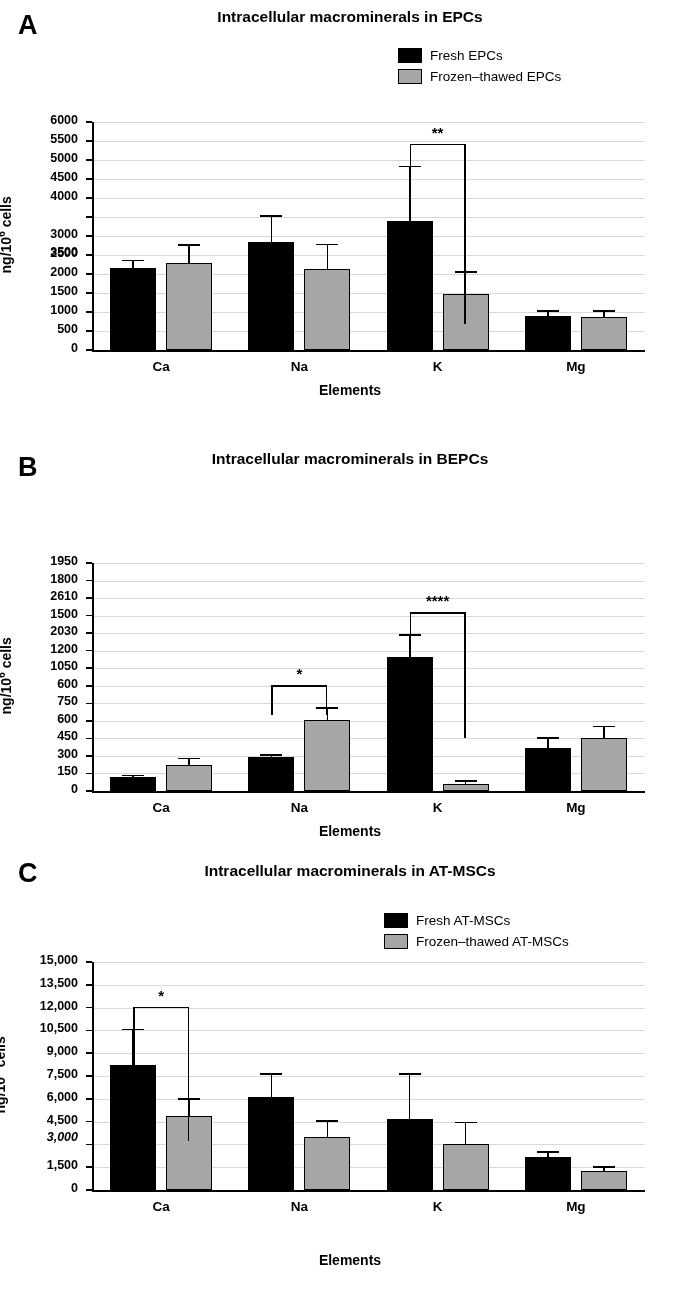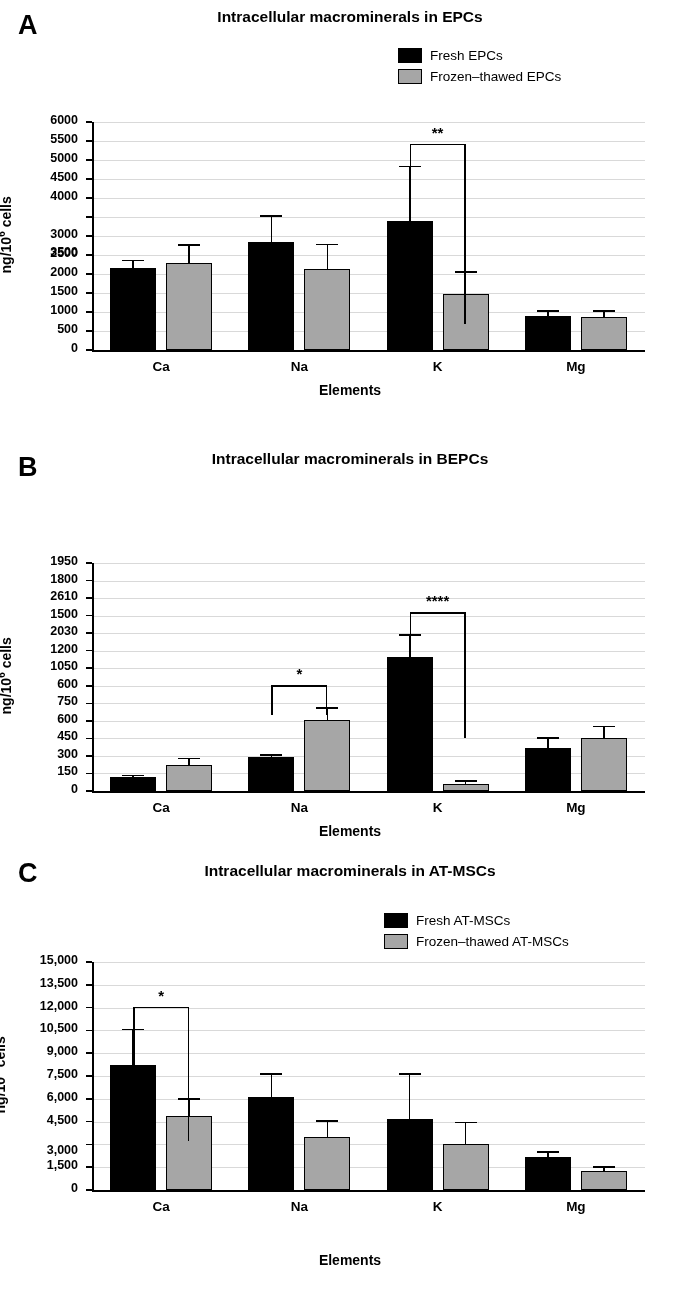--- a/index.html
+++ b/index.html
@@ -287,21 +287,21 @@
         </div>
       </div>
       <div class="plot" style="left: 92px; top: 110px; width: 553px; height: 228px;">
         <div class="tick" style="left: -6px; top: 227.2px;"></div>
         <div class="ytick-label" style="left: -86px; top: 219px; width: 72px;">0</div>
         <div class="gridline" style="left: 0px; top: 205.2px; width: 553px;"></div>
         <div class="tick" style="left: -6px; top: 204.4px;"></div>
         <div class="ytick-label" style="left: -86px; top: 196.2px; width: 72px;">1,500</div>
         <div class="gridline" style="left: 0px; top: 182.4px; width: 553px;"></div>
         <div class="tick" style="left: -6px; top: 181.6px;"></div>
-        <div class="ytick-label" style="left: -86px; top: 181px; width: 72px;">3,000</div>
+        <div class="ytick-label" style="left: -86px; top: 168px; width: 72px; font-style: italic;">3,000</div>
         <div class="gridline" style="left: 0px; top: 159.6px; width: 553px;"></div>
         <div class="tick" style="left: -6px; top: 158.8px;"></div>
         <div class="ytick-label" style="left: -86px; top: 150.6px; width: 72px;">4,500</div>
         <div class="gridline" style="left: 0px; top: 136.8px; width: 553px;"></div>
         <div class="tick" style="left: -6px; top: 136px;"></div>
         <div class="ytick-label" style="left: -86px; top: 127.8px; width: 72px;">6,000</div>
         <div class="gridline" style="left: 0px; top: 114px; width: 553px;"></div>
         <div class="tick" style="left: -6px; top: 113.2px;"></div>
         <div class="ytick-label" style="left: -86px; top: 105px; width: 72px;">7,500</div>
         <div class="gridline" style="left: 0px; top: 91.2px; width: 553px;"></div>

